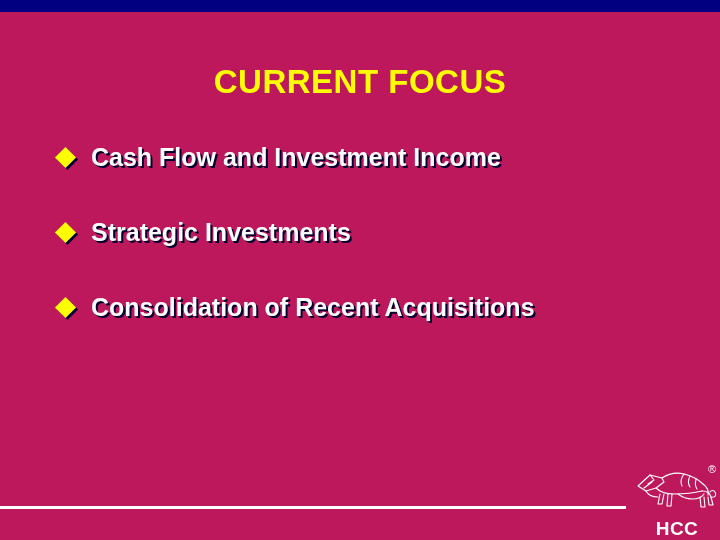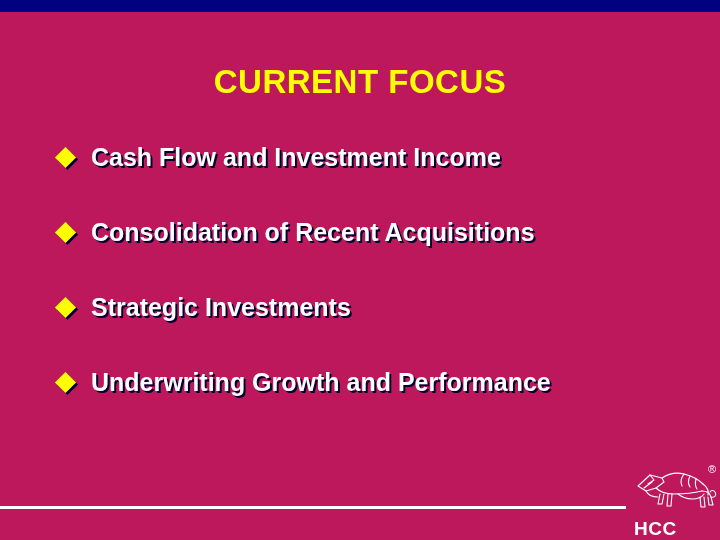--- a/index.html
+++ b/index.html
@@ -116,20 +116,21 @@
     top: 0px;
     color: #FFFFFF;
     font-size: 11px;
     line-height: 11px;
   }
   .logo-word {
     position: absolute;
     left: 0;
     top: 54px;
     width: 86px;
+    text-align: center;
     color: #FFFFFF;
     font-size: 19px;
     font-weight: bold;
     letter-spacing: 0.5px;
     line-height: 22px;
   }
 </style>
 </head>
 <body>
 
@@ -145,38 +146,31 @@
           <span class="diamond"></span>
       </span>
       <span class="bullet-text">Cash Flow and Investment Income</span>
     </div>
 
     <div class="bullet-row">
       <span class="bullet-marker">
         <span class="diamond-shadow"></span>
           <span class="diamond"></span>
       </span>
-      <span class="bullet-text">Consolidation of Recent Acquisitions</span>
+      <span class="bullet-text">Strategic Investments</span>
     </div>
 
     <div class="bullet-row">
       <span class="bullet-marker">
         <span class="diamond-shadow"></span>
           <span class="diamond"></span>
       </span>
-      <span class="bullet-text">Strategic Investments</span>
+      <span class="bullet-text">Consolidation of Recent Acquisitions</span>
     </div>
 
-    <div class="bullet-row">
-      <span class="bullet-marker">
-        <span class="diamond-shadow"></span>
-          <span class="diamond"></span>
-      </span>
-      <span class="bullet-text">Underwriting Growth and Performance</span>
-    </div>
 
 
   </div>
 
   <div class="footer-rule"></div>
 
   <div class="page-number">28</div>
 
   <div class="logo">
     <svg class="logo-mark" viewBox="0 0 86 52">

